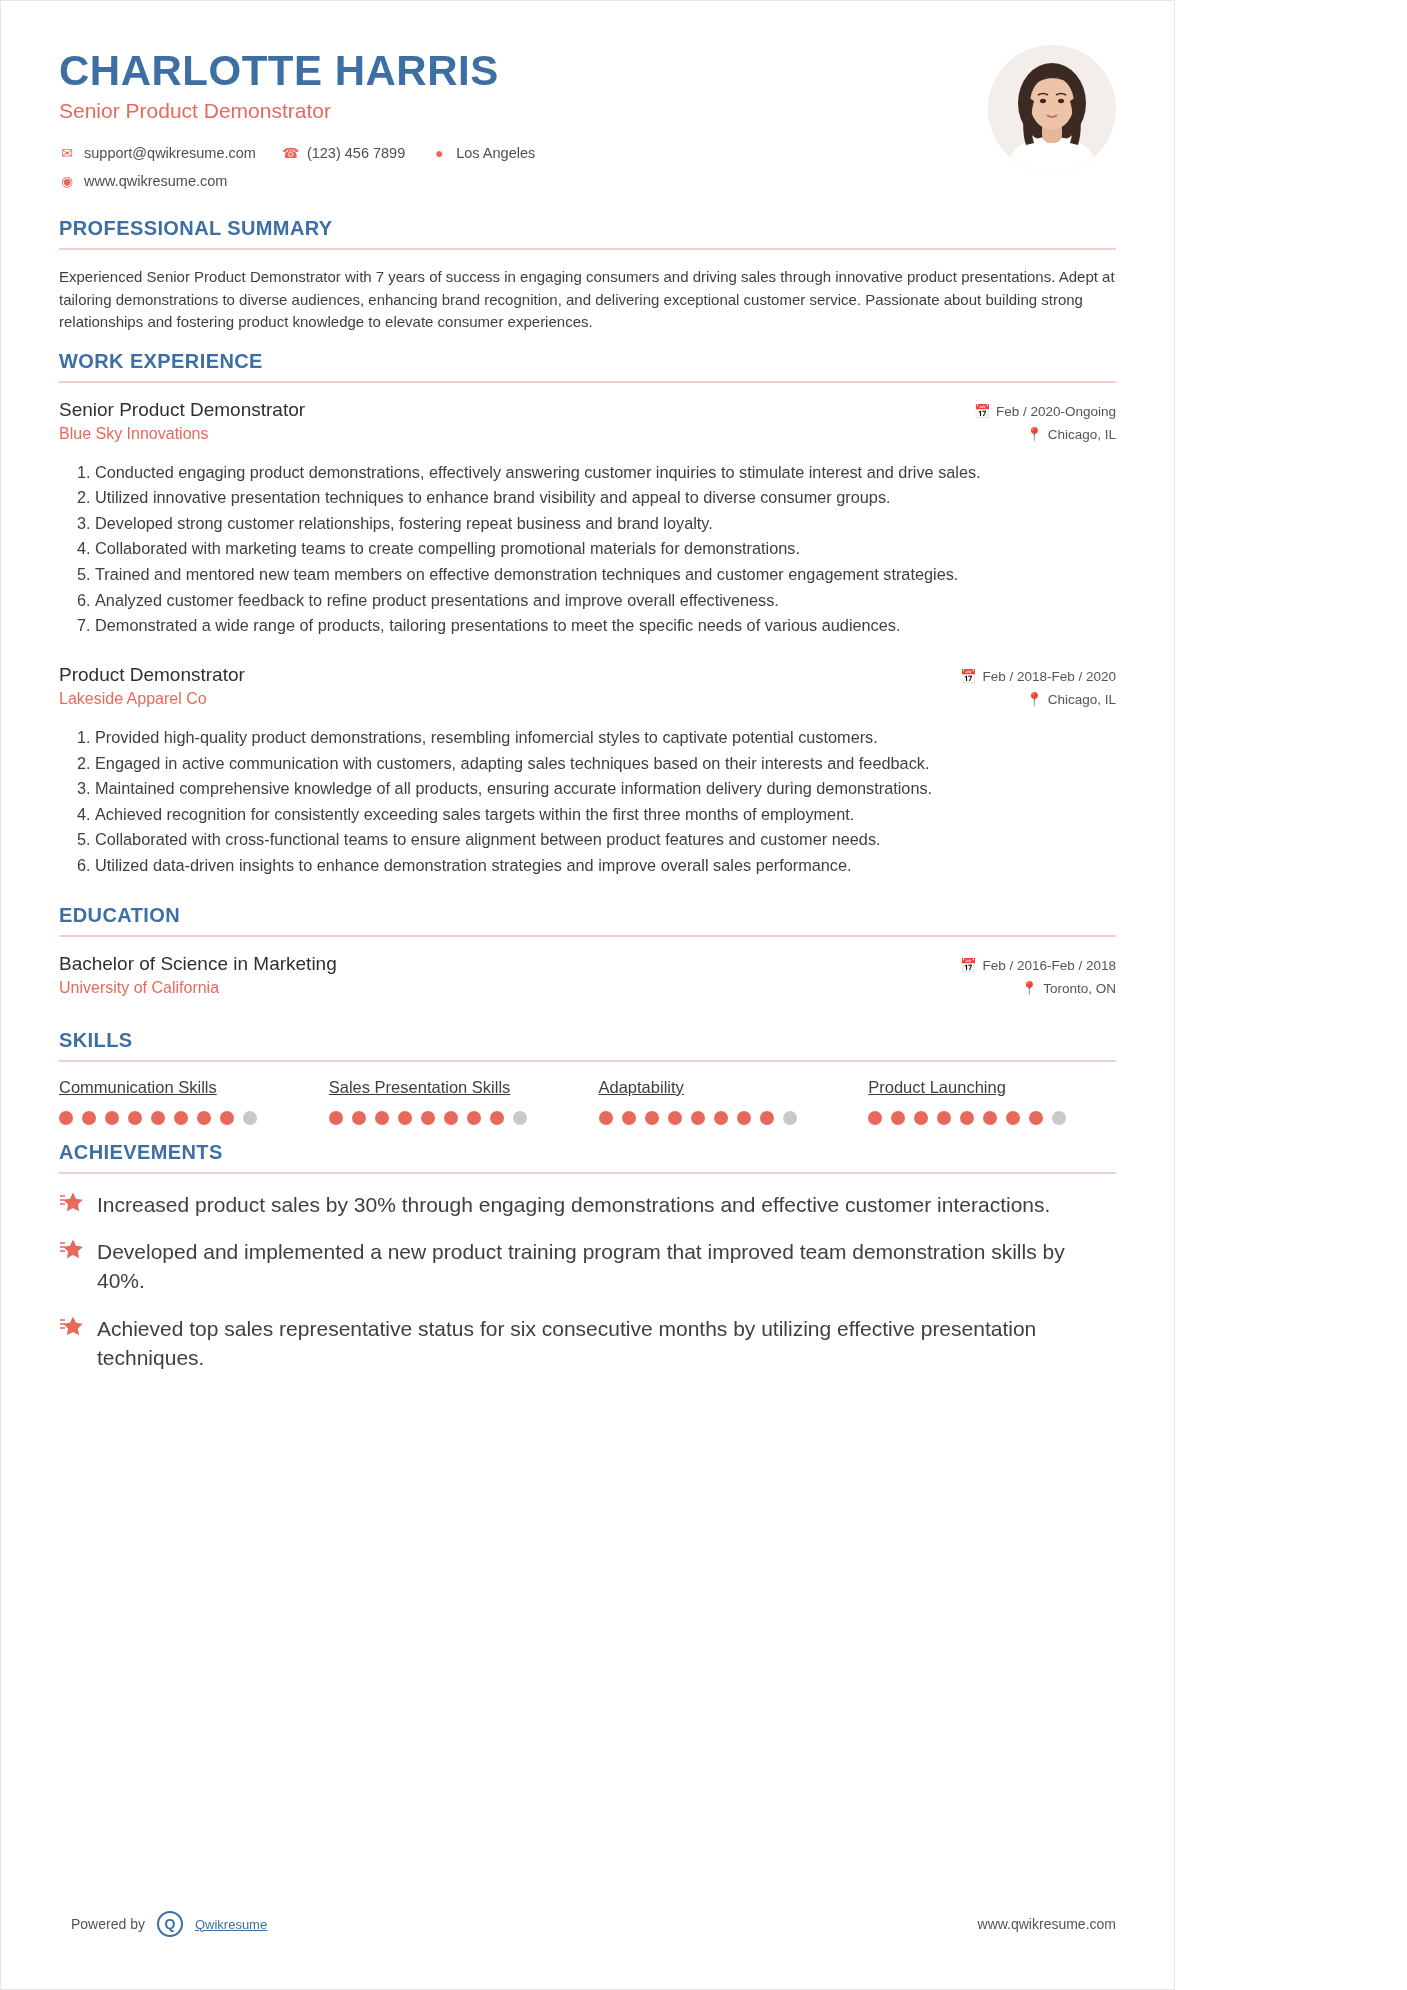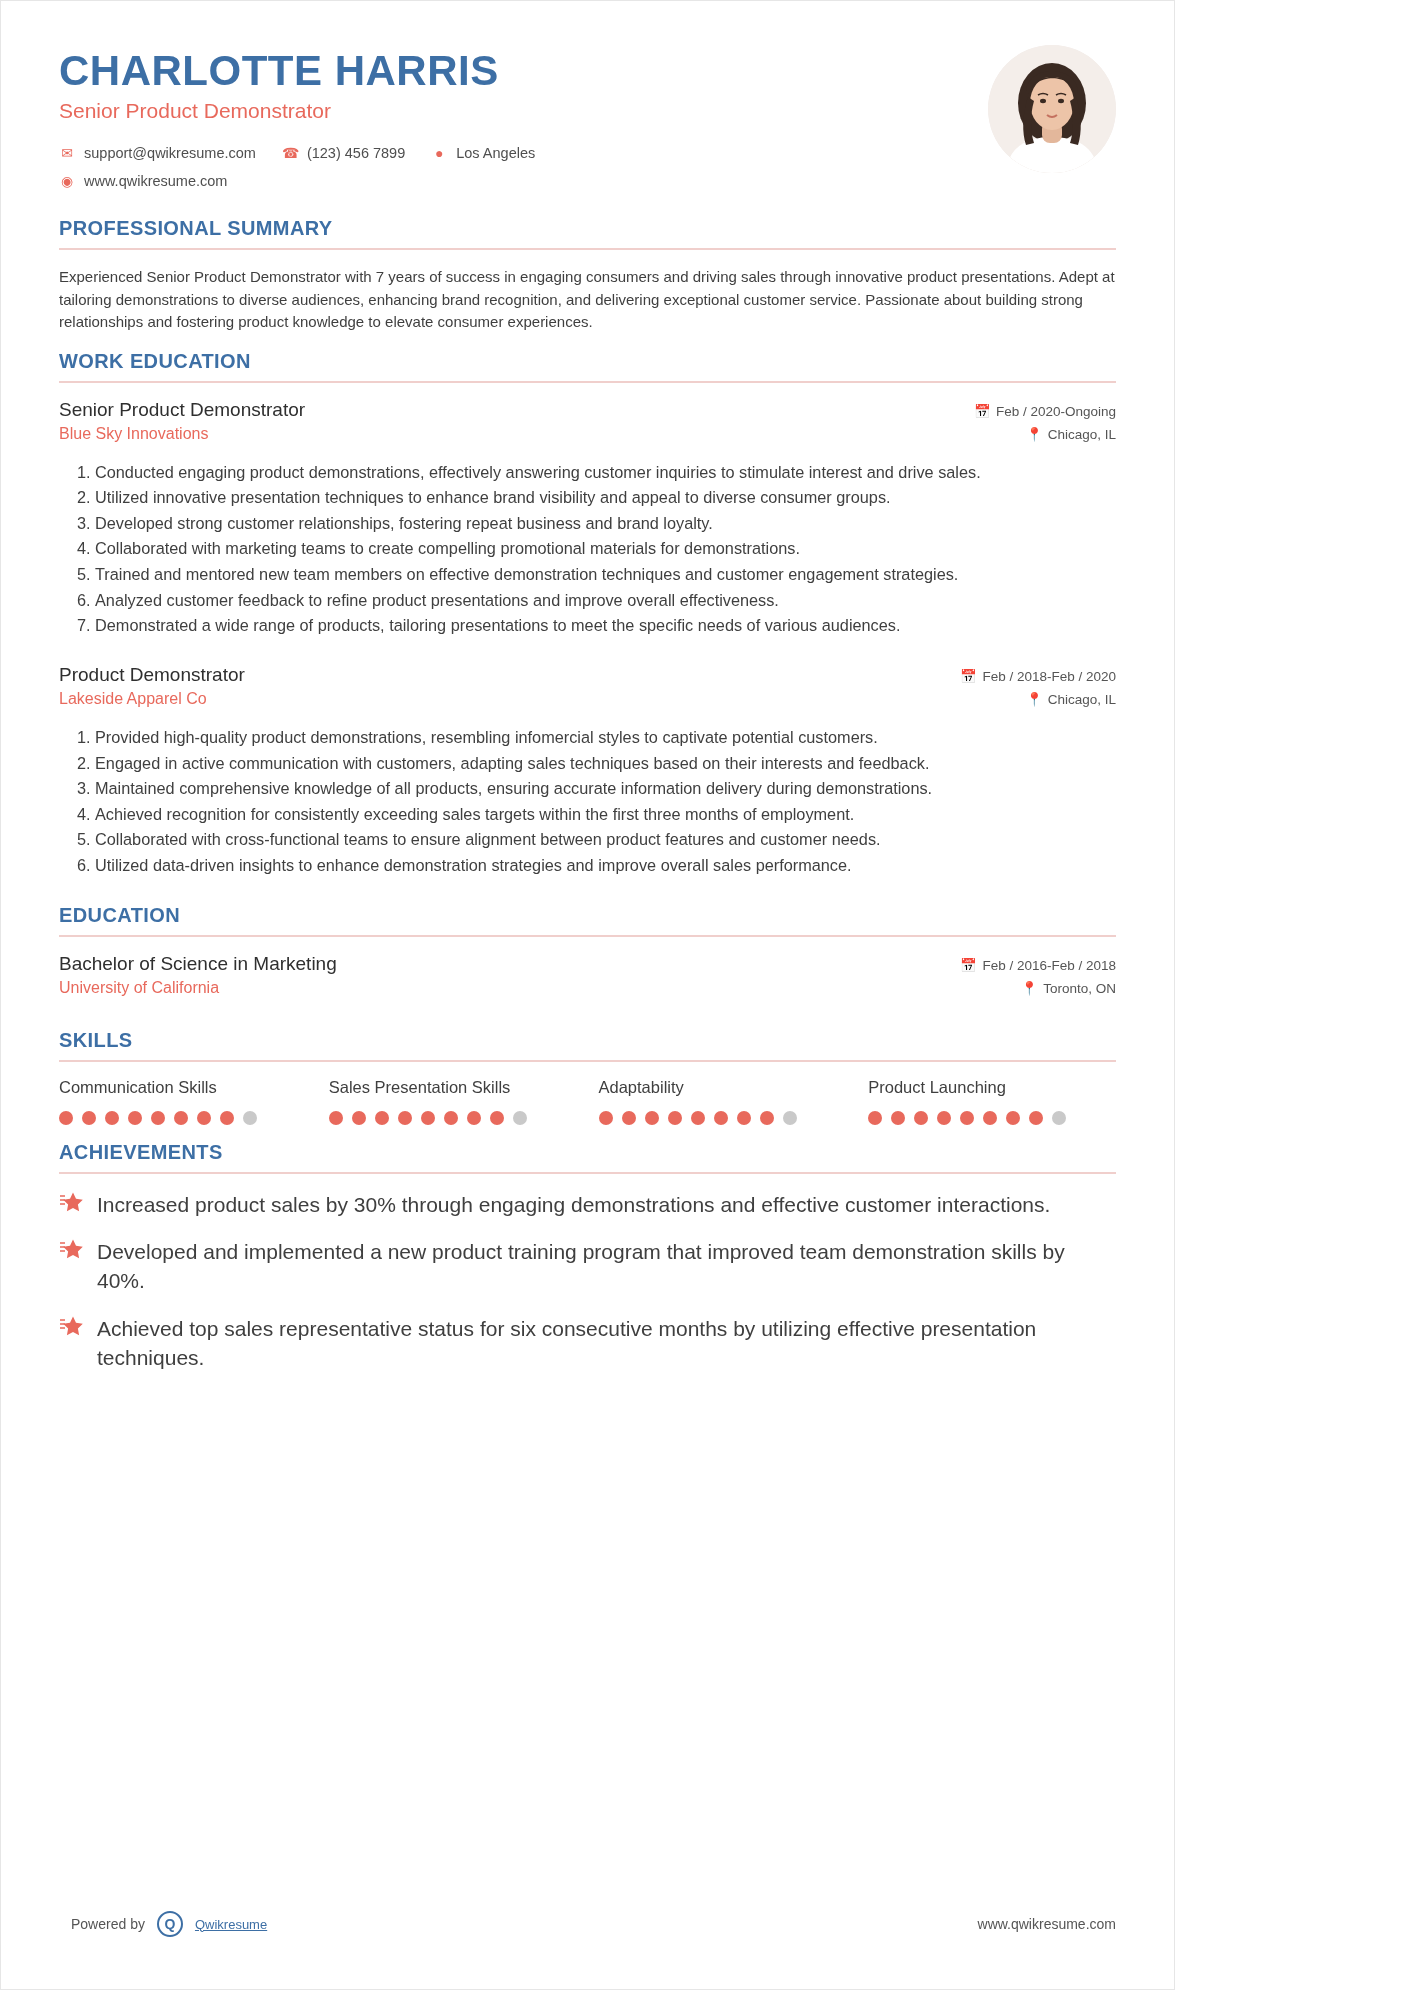--- a/index.html
+++ b/index.html
@@ -136,20 +136,21 @@
     color: #3f3f3f;
     margin-top: 10px;
   }
 
   
   .skills-grid {
     display: grid;
     grid-template-columns: repeat(4, 1fr);
     gap: 15px 22px;
     margin-top: 4px;
+    text-decoration: underline;
   }
   .skill-name {
     font-size: 16.5px;
     color: #3f3f3f;
     margin-bottom: 14px;
   }
   .dots { display: flex; gap: 9px; }
   .dot {
     width: 14px; height: 14px;
     border-radius: 50%;
@@ -263,21 +264,21 @@
     </div>
   </div>
 
   <div class="section">
     <div class="sec-title">PROFESSIONAL SUMMARY</div>
     <div class="sec-rule"></div>
     <div class="summary-text">Experienced Senior Product Demonstrator with 7 years of success in engaging consumers and driving sales through innovative product presentations. Adept at tailoring demonstrations to diverse audiences, enhancing brand recognition, and delivering exceptional customer service. Passionate about building strong relationships and fostering product knowledge to elevate consumer experiences.</div>
   </div>
 
   <div class="section">
-    <div class="sec-title">WORK EDUCATION</div>
+    <div class="sec-title">WORK EXPERIENCE</div>
     <div class="sec-rule"></div>
 
     <div class="entry">
       <div class="entry-top">
         <div>
           <div class="entry-title">Senior Product Demonstrator</div>
           <div class="entry-org">Blue Sky Innovations</div>
         </div>
         <div class="entry-meta">
           <div><span class="ic">📅</span><span>Feb / 2020-Ongoing</span></div>

